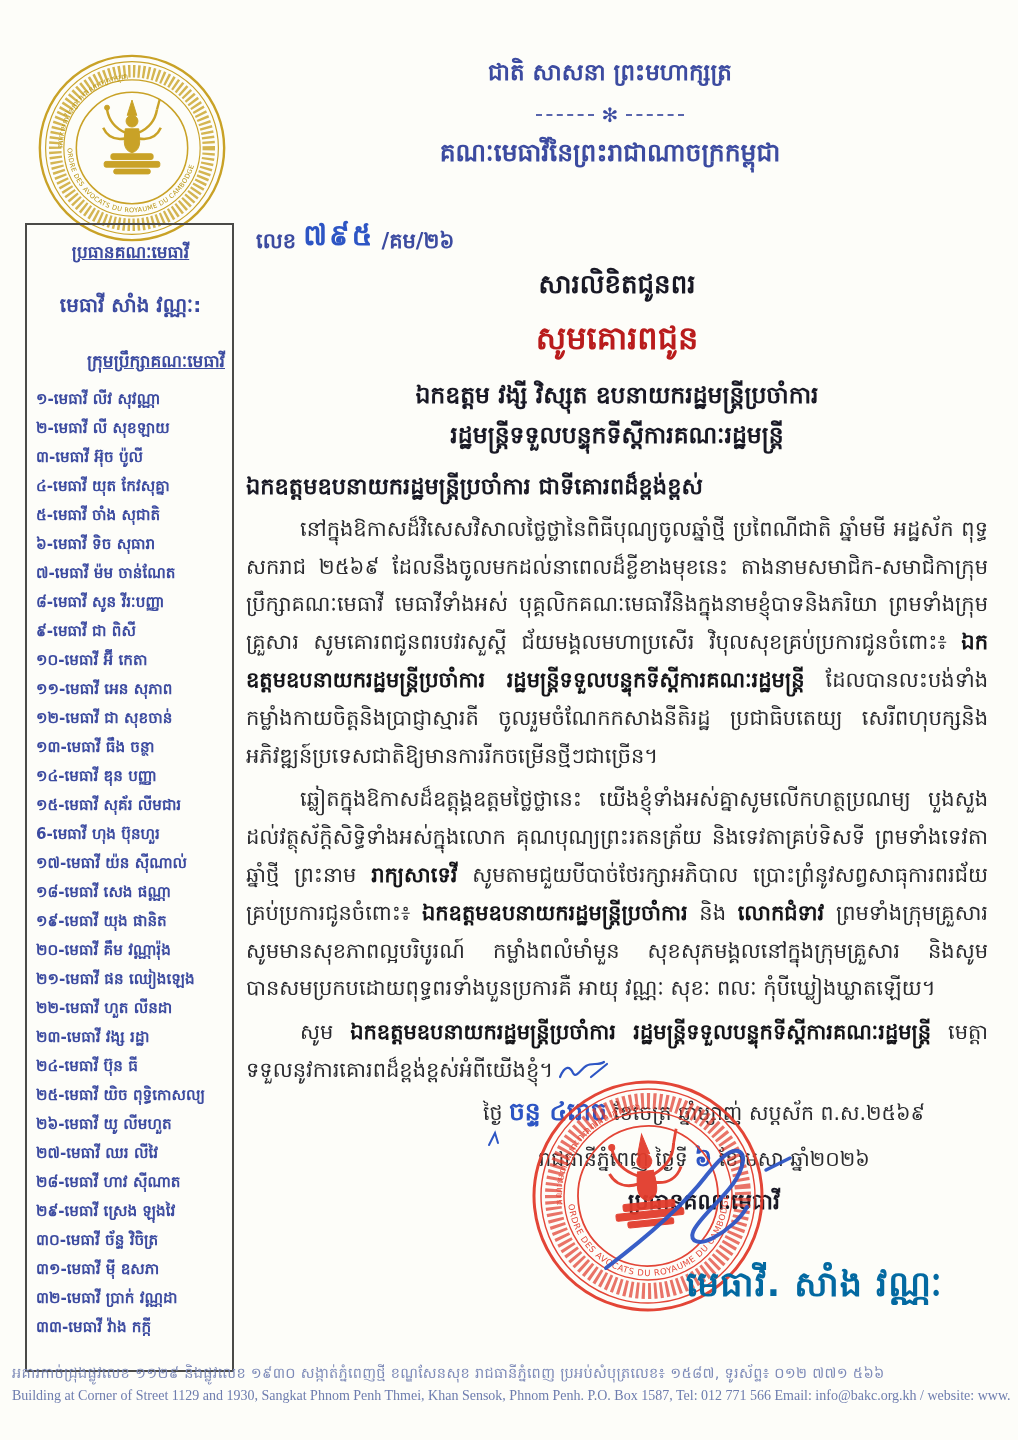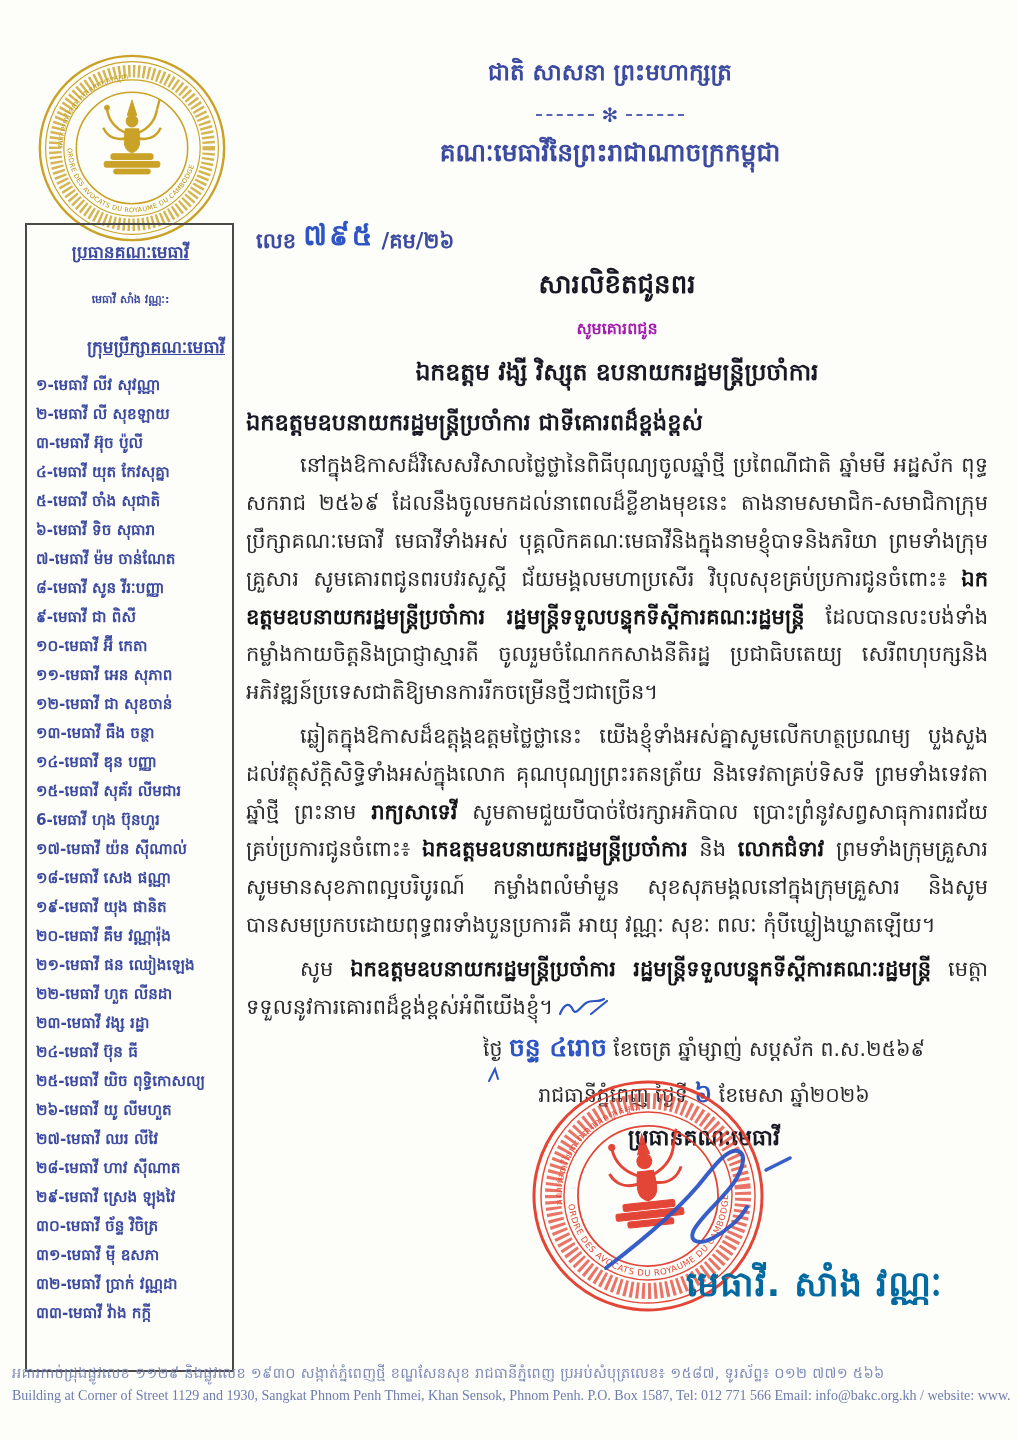--- a/index.html
+++ b/index.html
@@ -22,29 +22,29 @@
   .ref-line{position:absolute;left:256px;top:220px;font-size:21px;color:#3c4ba0;font-weight:bold;}
   .hw{color:#2d55c4;font-weight:bold;}
   .ref-line .hw{font-size:29px;letter-spacing:2px;position:relative;top:-3px;}
   
   .sidebar{
     position:absolute;left:25px;top:223px;width:209px;height:1149px;
     border:2px solid #4a4a48;box-sizing:border-box;padding:16px 7px 8px 9px;
     color:#3c4ba0;
   }
   .sb-title{font-size:17px;font-weight:bold;text-align:center;text-decoration:underline;}
-  .sb-president{font-size:11px;font-weight:bold;text-align:center;margin-top:26px;}
+  .sb-president{font-size:20px;font-weight:bold;text-align:center;margin-top:26px;}
   .sb-council{font-size:17px;font-weight:bold;text-align:right;text-decoration:underline;margin-top:28px;margin-bottom:10px;}
   .sb-members{font-size:15.2px;font-weight:bold;line-height:29px;}
   .sb-members div{white-space:nowrap;overflow:hidden;}
   
   .main{position:absolute;left:246px;top:268px;width:742px;}
   .t-center{text-align:center;}
   .title{font-size:26px;font-weight:bold;color:#191925;}
-  .salutation{font-size:16px;font-weight:bold;color:#a21caf;margin-top:12px;}
+  .salutation{font-size:32px;font-weight:bold;color:#b91c1c;margin-top:12px;}
   .recipient{font-size:23.5px;font-weight:bold;color:#191925;margin-top:12px;line-height:1.55;}
   .greeting{font-size:22.5px;font-weight:bold;color:#191925;margin-top:18px;}
   .para{
     font-size:21px;line-height:1.8;text-align:justify;text-indent:54px;
     margin:6px 0 0 0;color:#2a2a2e;
   }
   .para .seg-bold{font-weight:bold;color:#141418;}
   .squiggle{display:inline-block;vertical-align:-4px;margin-left:4px;}
   
   .closing{margin-top:6px;margin-left:178px;width:560px;text-align:center;font-size:20.5px;color:#2a2a2e;position:relative;}
@@ -158,20 +158,21 @@
         <div>៣១-មេធាវី ម៉ី ឧសភា</div>
         <div>៣២-មេធាវី ប្រាក់ វណ្ណដា</div>
         <div>៣៣-មេធាវី វ៉ាង កក្កី</div>
       </div>
   </div>
 
   <div class="main">
     <div class="title t-center">សារលិខិតជូនពរ</div>
     <div class="salutation t-center">សូមគោរពជូន</div>
     <div class="recipient t-center">ឯកឧត្តម វង្សី វិស្សុត ឧបនាយករដ្ឋមន្ត្រីប្រចាំការ</div>
+    <div class="recipient t-center" style="margin-top:4px;">រដ្ឋមន្ត្រីទទួលបន្ទុកទីស្តីការគណៈរដ្ឋមន្ត្រី</div>
     <div class="greeting">ឯកឧត្តមឧបនាយករដ្ឋមន្ត្រីប្រចាំការ ជាទីគោរពដ៏ខ្ពង់ខ្ពស់</div>
 
     <p class="para"><span><span class="seg-normal">នៅក្នុងឱកាសដ៏វិសេសវិសាលថ្លៃថ្លានៃពិធីបុណ្យចូលឆ្នាំថ្មី ប្រពៃណីជាតិ ឆ្នាំមមី អដ្ឋស័ក ពុទ្ធសករាជ ២៥៦៩ ដែលនឹងចូលមកដល់នាពេលដ៏ខ្លីខាងមុខនេះ តាងនាមសមាជិក-សមាជិកាក្រុមប្រឹក្សាគណៈមេធាវី មេធាវីទាំងអស់ បុគ្គលិកគណៈមេធាវីនិងក្នុងនាមខ្ញុំបាទនិងភរិយា ព្រមទាំងក្រុមគ្រួសារ សូមគោរពជូនពរបវរសួស្តី ជ័យមង្គលមហាប្រសើរ វិបុលសុខគ្រប់ប្រការជូនចំពោះ៖ </span><span class="seg-bold">ឯកឧត្តមឧបនាយករដ្ឋមន្ត្រីប្រចាំការ រដ្ឋមន្ត្រីទទួលបន្ទុកទីស្តីការគណៈរដ្ឋមន្ត្រី</span><span class="seg-normal"> ដែលបានលះបង់ទាំងកម្លាំងកាយចិត្តនិងប្រាជ្ញាស្មារតី ចូលរួមចំណែកកសាងនីតិរដ្ឋ ប្រជាធិបតេយ្យ សេរីពហុបក្សនិងអភិវឌ្ឍន៍ប្រទេសជាតិឱ្យមានការរីកចម្រើនថ្មីៗជាច្រើន។</span></span></p>
 
     <p class="para"><span><span class="seg-normal">ឆ្លៀតក្នុងឱកាសដ៏ឧត្តុង្គឧត្តមថ្លៃថ្លានេះ យើងខ្ញុំទាំងអស់គ្នាសូមលើកហត្ថប្រណម្យ បួងសួងដល់វត្ថុស័ក្តិសិទ្ធិទាំងអស់ក្នុងលោក គុណបុណ្យព្រះរតនត្រ័យ និងទេវតាគ្រប់ទិសទី ព្រមទាំងទេវតាឆ្នាំថ្មី ព្រះនាម </span><span class="seg-bold">រាក្យសាទេវី</span><span class="seg-normal"> សូមតាមជួយបីបាច់ថែរក្សាអភិបាល ប្រោះព្រំនូវសព្វសាធុការពរជ័យគ្រប់ប្រការជូនចំពោះ៖ </span><span class="seg-bold">ឯកឧត្តមឧបនាយករដ្ឋមន្ត្រីប្រចាំការ</span><span class="seg-normal"> និង </span><span class="seg-bold">លោកជំទាវ</span><span class="seg-normal"> ព្រមទាំងក្រុមគ្រួសារ សូមមានសុខភាពល្អបរិបូរណ៍ កម្លាំងពលំមាំមួន សុខសុភមង្គលនៅក្នុងក្រុមគ្រួសារ និងសូមបានសមប្រកបដោយពុទ្ធពរទាំងបួនប្រការគឺ អាយុ វណ្ណៈ សុខៈ ពលៈ កុំបីឃ្លៀងឃ្លាតឡើយ។</span></span></p>
 
     <p class="para"><span><span class="seg-normal">សូម </span><span class="seg-bold">ឯកឧត្តមឧបនាយករដ្ឋមន្ត្រីប្រចាំការ រដ្ឋមន្ត្រីទទួលបន្ទុកទីស្តីការគណៈរដ្ឋមន្ត្រី</span><span class="seg-normal"> មេត្តាទទួលនូវការគោរពដ៏ខ្ពង់ខ្ពស់អំពីយើងខ្ញុំ។</span></span><svg class="squiggle" width="54" height="24" viewBox="0 0 54 24">
           <path d="M3,20 C8,8 13,9 16,16 C19,22 24,12 29,9 C35,5 41,9 47,5 M34,20 L50,7" fill="none" stroke="#2d55c4" stroke-width="2.2" stroke-linecap="round"></path>
         </svg></p>
 

